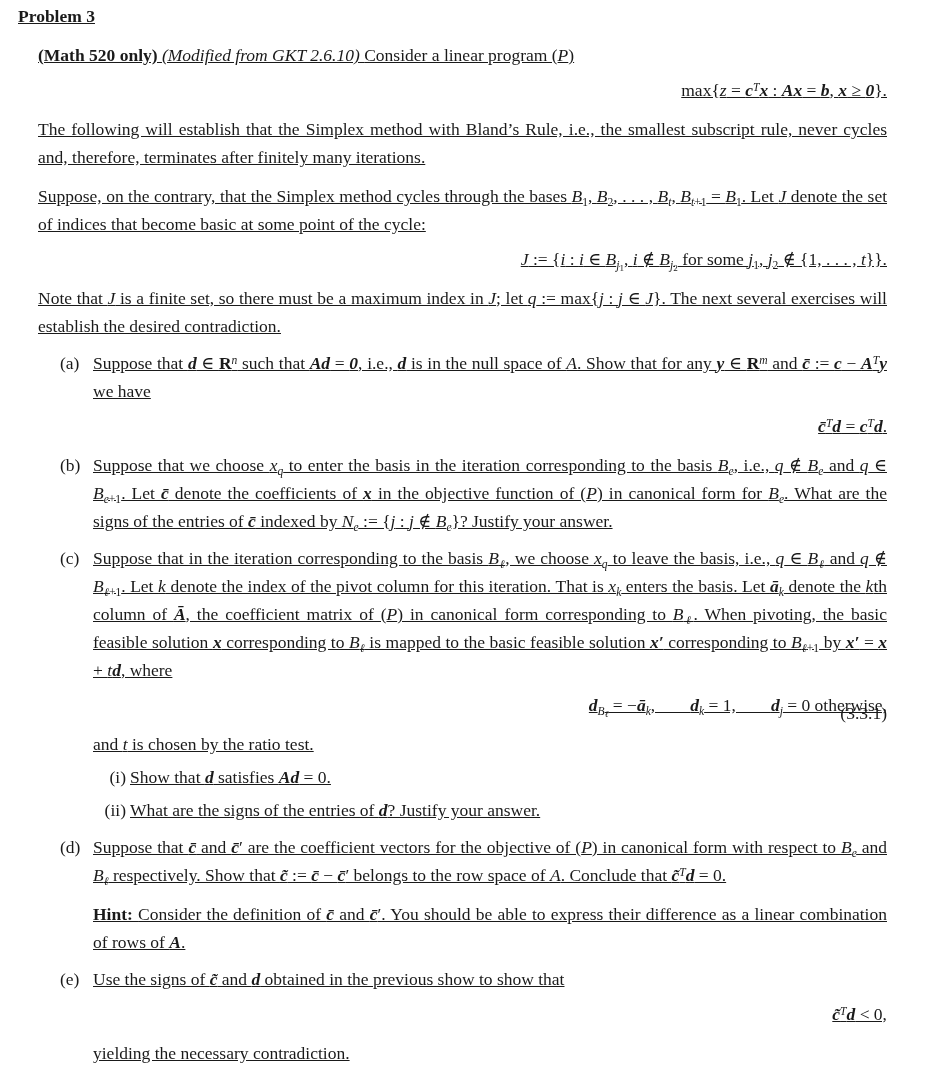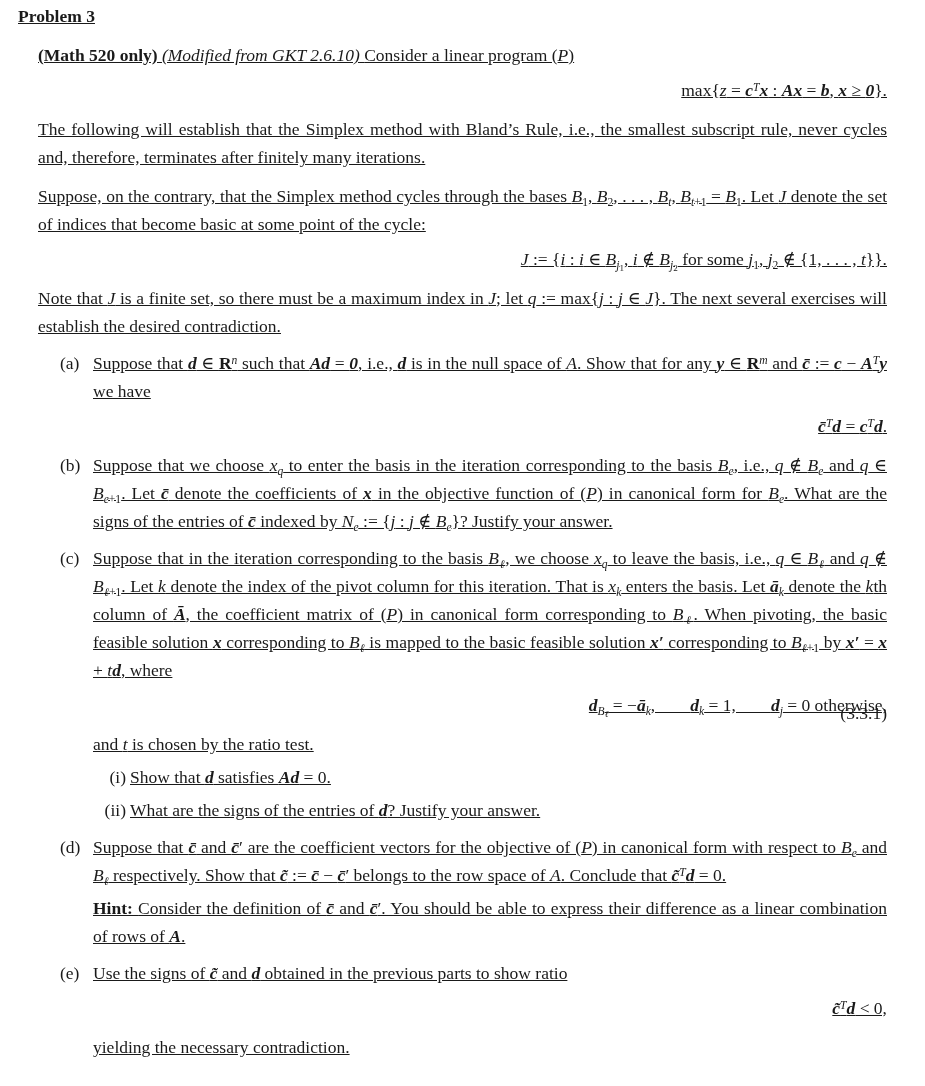--- a/index.html
+++ b/index.html
@@ -15,21 +15,21 @@
   .page{padding-top:1px;}
   .content{margin-left:38px;margin-right:38px;text-decoration:underline;}
   .title{margin-left:-20px;margin-top:1px;}
   .p{text-align:justify;margin-top:11px;}
   .eq{text-align:right;margin:7px 0 11px 0;position:relative;white-space:pre-wrap;}
   .eq.ind{margin-left:55px;}
   .item{position:relative;padding-left:55px;text-align:justify;margin-top:9px;}
   .item > .label{position:absolute;left:22px;top:0;}
   .subitem{position:relative;padding-left:92px;text-align:justify;margin-top:5px;}
   .subitem > .label{position:absolute;left:55px;top:0;width:33px;text-align:right;}
-  .cont{padding-left:55px;text-align:justify;margin-top:5px;}
+  .cont{padding-left:55px;text-align:justify;margin-top:11px;}
   .tag{position:absolute;right:0;top:8px;}
   .it{font-style:italic;}
   .bf{font-weight:bold;}
   .sub{font-size:66%;position:relative;top:.32em;line-height:0;}
   .ssub{font-size:52%;position:relative;top:.62em;line-height:0;}
   .sup{font-size:66%;position:relative;top:-.42em;line-height:0;}
 </style>
 </head>
 <body>
 
@@ -45,17 +45,17 @@
       <div class="item"><span class="label">(a)</span><span class="seg">Suppose that </span><span class="seg it bf">d</span><span class="seg"> ∈ </span><span class="seg bf">R</span><span class="seg it sup">n</span><span class="seg"> such that </span><span class="seg it bf">Ad</span><span class="seg"> = </span><span class="seg it bf">0</span><span class="seg">, i.e., </span><span class="seg it bf">d</span><span class="seg"> is in the null space of </span><span class="seg it">A</span><span class="seg">. Show that for any </span><span class="seg it bf">y</span><span class="seg"> ∈ </span><span class="seg bf">R</span><span class="seg it sup">m</span><span class="seg"> and </span><span class="seg it bf">c̄</span><span class="seg"> := </span><span class="seg it bf">c</span><span class="seg"> − </span><span class="seg it bf">A</span><span class="seg it sup">T</span><span class="seg it bf">y</span><span class="seg"> we have</span></div>
       <div class="eq ind"><span class="seg it bf">c̄</span><span class="seg it sup">T</span><span class="seg it bf">d</span><span class="seg"> = </span><span class="seg it bf">c</span><span class="seg it sup">T</span><span class="seg it bf">d</span><span class="seg">.</span></div>
       <div class="item"><span class="label">(b)</span><span class="seg">Suppose that we choose </span><span class="seg it">x</span><span class="seg it sub">q</span><span class="seg"> to enter the basis in the iteration corresponding to the basis </span><span class="seg it">B</span><span class="seg it sub">e</span><span class="seg">, i.e., </span><span class="seg it">q</span><span class="seg"> ∉ </span><span class="seg it">B</span><span class="seg it sub">e</span><span class="seg"> and </span><span class="seg it">q</span><span class="seg"> ∈ </span><span class="seg it">B</span><span class="seg it sub">e</span><span class="seg sub">+1</span><span class="seg">. Let </span><span class="seg it bf">c̄</span><span class="seg"> denote the coefficients of </span><span class="seg it bf">x</span><span class="seg"> in the objective function of (</span><span class="seg it">P</span><span class="seg">) in canonical form for </span><span class="seg it">B</span><span class="seg it sub">e</span><span class="seg">. What are the signs of the entries of </span><span class="seg it bf">c̄</span><span class="seg"> indexed by </span><span class="seg it">N</span><span class="seg it sub">e</span><span class="seg"> := {</span><span class="seg it">j</span><span class="seg"> : </span><span class="seg it">j</span><span class="seg"> ∉ </span><span class="seg it">B</span><span class="seg it sub">e</span><span class="seg">}? Justify your answer.</span></div>
       <div class="item"><span class="label">(c)</span><span class="seg">Suppose that in the iteration corresponding to the basis </span><span class="seg it">B</span><span class="seg it sub">ℓ</span><span class="seg">, we choose </span><span class="seg it">x</span><span class="seg it sub">q</span><span class="seg"> to leave the basis, i.e., </span><span class="seg it">q</span><span class="seg"> ∈ </span><span class="seg it">B</span><span class="seg it sub">ℓ</span><span class="seg"> and </span><span class="seg it">q</span><span class="seg"> ∉ </span><span class="seg it">B</span><span class="seg it sub">ℓ</span><span class="seg sub">+1</span><span class="seg">. Let </span><span class="seg it">k</span><span class="seg"> denote the index of the pivot column for this iteration. That is </span><span class="seg it">x</span><span class="seg it sub">k</span><span class="seg"> enters the basis. Let </span><span class="seg it bf">ā</span><span class="seg it sub">k</span><span class="seg"> denote the </span><span class="seg it">k</span><span class="seg">th column of </span><span class="seg it bf">Ā</span><span class="seg">, the coefficient matrix of (</span><span class="seg it">P</span><span class="seg">) in canonical form corresponding to </span><span class="seg it">B</span><span class="seg it sub">ℓ</span><span class="seg">. When pivoting, the basic feasible solution </span><span class="seg it bf">x</span><span class="seg"> corresponding to </span><span class="seg it">B</span><span class="seg it sub">ℓ</span><span class="seg"> is mapped to the basic feasible solution </span><span class="seg it bf">x′</span><span class="seg"> corresponding to </span><span class="seg it">B</span><span class="seg it sub">ℓ</span><span class="seg sub">+1</span><span class="seg"> by </span><span class="seg it bf">x′</span><span class="seg"> = </span><span class="seg it bf">x</span><span class="seg"> + </span><span class="seg it">t</span><span class="seg it bf">d</span><span class="seg">, where</span></div>
       <div class="eq ind"><span class="seg it bf">d</span><span class="seg it sub">B</span><span class="seg it ssub">ℓ</span><span class="seg"> = −</span><span class="seg it bf">ā</span><span class="seg it sub">k</span><span class="seg">,  </span><span class="seg it bf">d</span><span class="seg it sub">k</span><span class="seg"> = 1,  </span><span class="seg it bf">d</span><span class="seg it sub">j</span><span class="seg"> = 0 otherwise,</span><span class="tag">(3.3.1)</span></div>
       <div class="cont"><span class="seg">and </span><span class="seg it">t</span><span class="seg"> is chosen by the ratio test.</span></div>
       <div class="subitem"><span class="label">(i)</span><span class="seg">Show that </span><span class="seg it bf">d</span><span class="seg"> satisfies </span><span class="seg it bf">Ad</span><span class="seg"> = 0.</span></div>
       <div class="subitem"><span class="label">(ii)</span><span class="seg">What are the signs of the entries of </span><span class="seg it bf">d</span><span class="seg">? Justify your answer.</span></div>
       <div class="item"><span class="label">(d)</span><span class="seg">Suppose that </span><span class="seg it bf">c̄</span><span class="seg"> and </span><span class="seg it bf">c̄</span><span class="seg">′ are the coefficient vectors for the objective of (</span><span class="seg it">P</span><span class="seg">) in canonical form with respect to </span><span class="seg it">B</span><span class="seg it sub">e</span><span class="seg"> and </span><span class="seg it">B</span><span class="seg it sub">ℓ</span><span class="seg"> respectively. Show that </span><span class="seg it bf">c̃</span><span class="seg"> := </span><span class="seg it bf">c̄</span><span class="seg"> − </span><span class="seg it bf">c̄</span><span class="seg">′ belongs to the row space of </span><span class="seg it">A</span><span class="seg">. Conclude that </span><span class="seg it bf">c̃</span><span class="seg it sup">T</span><span class="seg it bf">d</span><span class="seg"> = 0.</span></div>
       <div class="cont"><span class="seg bf">Hint: </span><span class="seg">Consider the definition of </span><span class="seg it bf">c̄</span><span class="seg"> and </span><span class="seg it bf">c̄</span><span class="seg">′. You should be able to express their difference as a linear combination of rows of </span><span class="seg it bf">A</span><span class="seg">.</span></div>
-      <div class="item"><span class="label">(e)</span><span class="seg">Use the signs of </span><span class="seg it bf">c̃</span><span class="seg"> and </span><span class="seg it bf">d</span><span class="seg"> obtained in the previous parts to show ratio</span></div>
+      <div class="item"><span class="label">(e)</span><span class="seg">Use the signs of </span><span class="seg it bf">c̃</span><span class="seg"> and </span><span class="seg it bf">d</span><span class="seg"> obtained in the previous show to show that</span></div>
       <div class="eq ind"><span class="seg it bf">c̃</span><span class="seg it sup">T</span><span class="seg it bf">d</span><span class="seg"> &lt; 0,</span></div>
       <div class="cont"><span class="seg">yielding the necessary contradiction.</span></div>
     </div>
 </div>
 
 </body></html>

